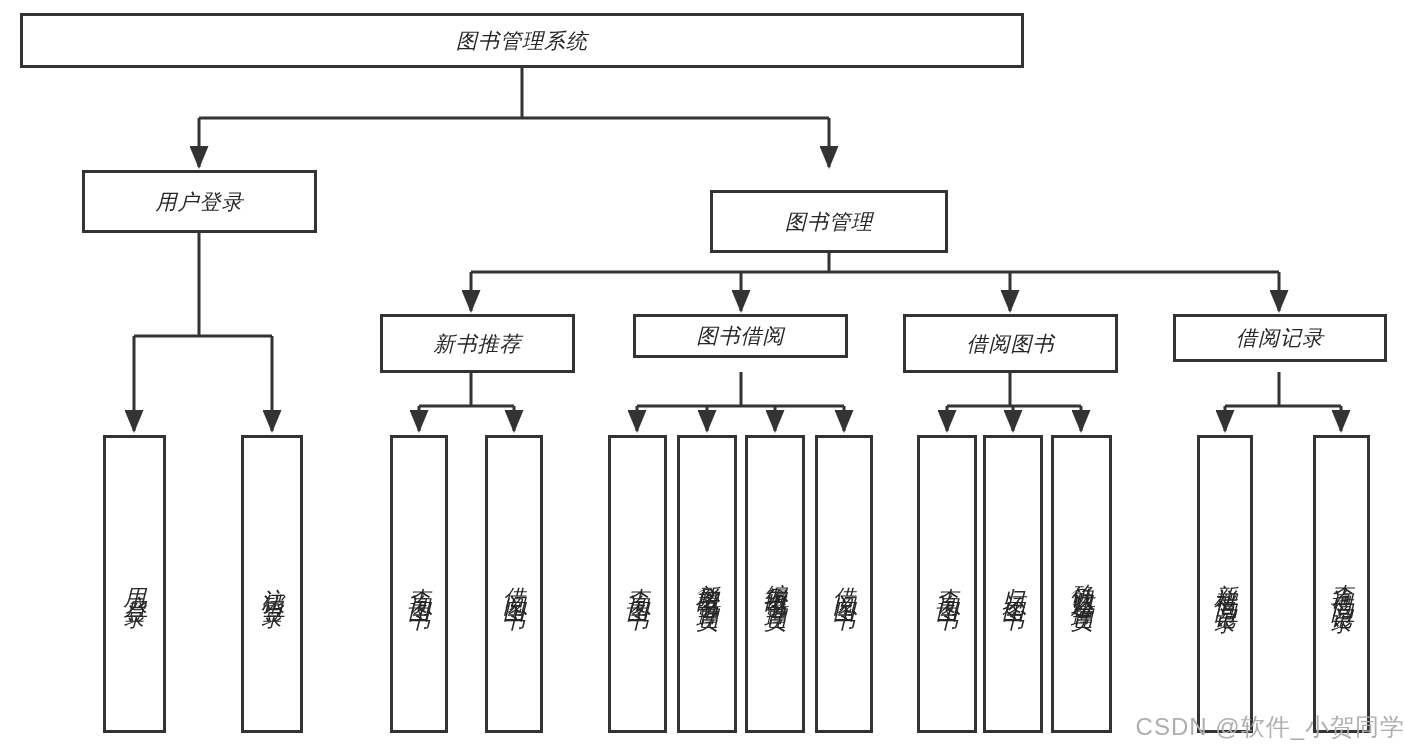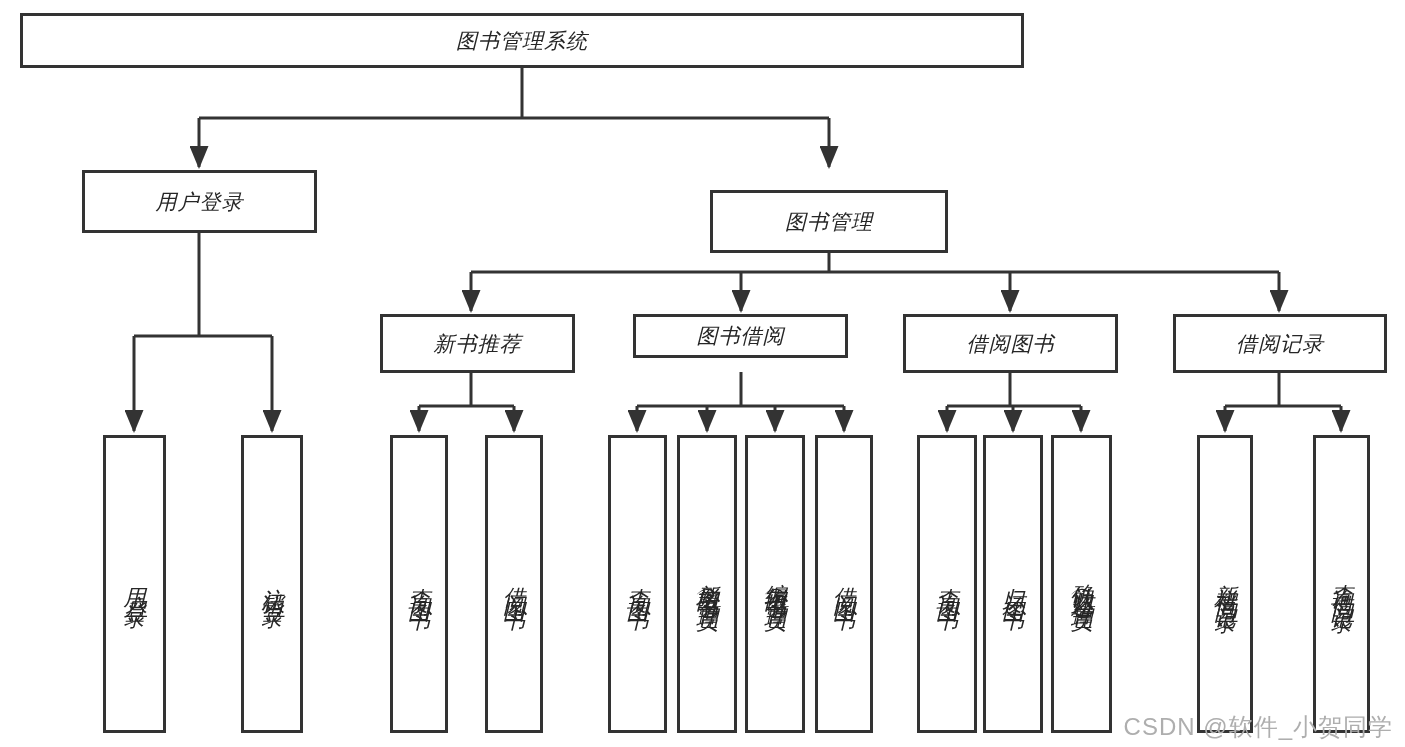--- a/index.html
+++ b/index.html
@@ -40,21 +40,21 @@
   .leaf {
     writing-mode: vertical-rl;
     text-orientation: mixed;
     font-size: 22px;
     letter-spacing: 7px;
     line-height: 1;
     white-space: normal;
   }
   .watermark {
     position: absolute;
-    right: 12px;
+    right: 0;
     bottom: 4px;
     color: #aeaeae;
     font-size: 24px;
     letter-spacing: 1px;
     z-index: 3;
     white-space: nowrap;
   }
 </style>
 </head>
 <body>
@@ -112,21 +112,21 @@
 
   <div class="node" style="left:380px; top:314px; width:195px; height:59px;">
     <span>新书推荐</span>
   </div>
   <div class="node" style="left:633px; top:314px; width:215px; height:44px;">
     <span>图书借阅</span>
   </div>
   <div class="node" style="left:903px; top:314px; width:215px; height:59px;">
     <span>借阅图书</span>
   </div>
-  <div class="node" style="left:1173px; top:314px; width:214px; height:59px;">
+  <div class="node" style="left:1173px; top:314px; width:214px; height:48px;">
     <span>借阅记录</span>
   </div>
 
   <div class="node leaf" style="left:103px; top:435px; width:63px; height:298px;">
     <span>用户登录</span>
   </div>
   <div class="node leaf" style="left:241px; top:435px; width:62px; height:298px;">
     <span>注销登录</span>
   </div>
   <div class="node leaf" style="left:390px; top:435px; width:58px; height:298px;">

